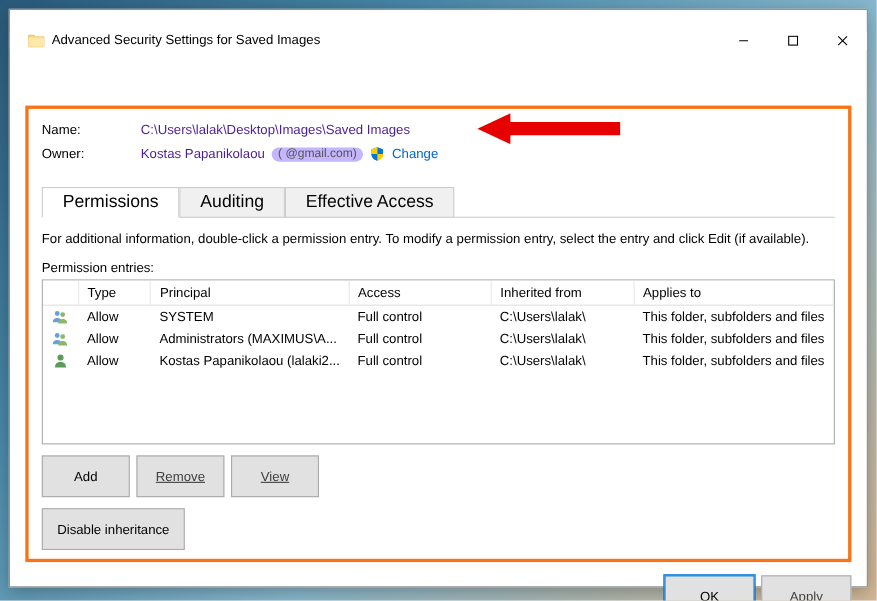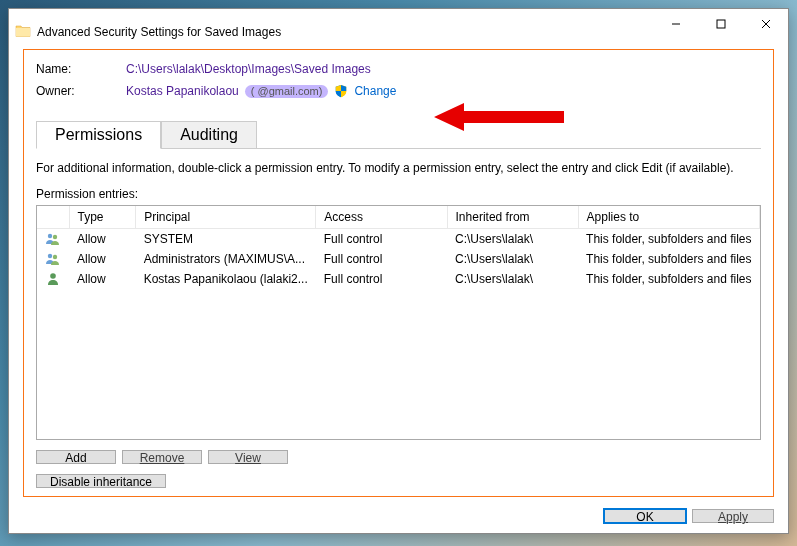--- a/index.html
+++ b/index.html
@@ -17,48 +17,50 @@
   border: 1px solid #888;
   width: 781px;
   height: 526px;
   box-shadow: 0 4px 16px rgba(0,0,0,0.3);
   display: flex;
   flex-direction: column;
 }
 .titlebar {
   height: 30px;
   display: flex;
-  align-items: flex-end;
-  padding-left: 6px;
+  align-items: flex-start;
+  padding-left: 16px;
   background: #fff;
+  margin-top: 20px;
 }
 .folder-icon {
   width: 16px; height: 16px;
   margin-right: 6px;
 }
 .title-text { flex: 1; font-size: 12px; color: #000; }
 .win-controls { display: flex; height: 100%; }
 .win-btn {
   width: 45px; height: 100%;
   display: flex; align-items: center; justify-content: center;
   font-family: "Segoe MDL2 Assets", sans-serif;
   font-size: 10px;
 }
 .content {
   flex: 1;
   padding: 10px 14px 4px 14px;
   display: flex;
   flex-direction: column;
 }
 .panel {
-  border: 1px solid #f97316;
+  border: 3px solid #f97316;
   flex: 1;
   display: flex;
   flex-direction: column;
   padding: 12px 12px 8px 12px;
+  margin-top: 41px;
 }
 .info-row {
   display: flex;
   margin-bottom: 8px;
   align-items: center;
 }
 .info-label { width: 90px; color: #000; }
 .info-value { color: #4c1d95; }
 .owner-line { display: flex; align-items: center; gap: 6px; }
 .email-badge {
@@ -115,21 +117,21 @@
 }
 td { padding: 2px 8px; white-space: nowrap; }
 .user-icon { width: 16px; height: 16px; vertical-align: middle; }
 .btn-row {
   display: flex;
   gap: 6px;
   margin-top: 10px;
 }
 .btn {
   min-width: 80px;
-  height: 14px;
+  height: 38px;
   border: 1px solid #aaa;
   background: #e1e1e1;
   font-size: 12px;
   cursor: pointer;
   padding: 0 6px;
 }
 .btn:disabled { color: #404040; cursor: default; text-decoration: underline; }
 .btn-inherit { margin-top: 10px; width: 130px; text-align: center; }
 .checkbox-row {
   display: flex;
@@ -209,20 +211,21 @@
             <path fill="#ffcc00" d="M8 8 H14 c0 4 -3 6 -6 7 z"></path>
             <path fill="#0078d7" d="M8 8 H2 v0 c0 4 3 6 6 7 V8 z"></path>
           </svg>
           <span class="change-link">Change</span>
         </span>
       </div>
 
       <div class="tabs">
         <div class="tab selected">Permissions</div>
         <div class="tab">Auditing</div>
+        <div class="tab">Effective Access</div>
       </div>
 
       <div class="tab-panel">
         <div class="instructions">For additional information, double-click a permission entry. To modify a permission entry, select the entry and click Edit (if available).</div>
         <div class="entries-label">Permission entries:</div>
 
         <div class="table-wrap">
           <table>
             <thead>
               <tr>

